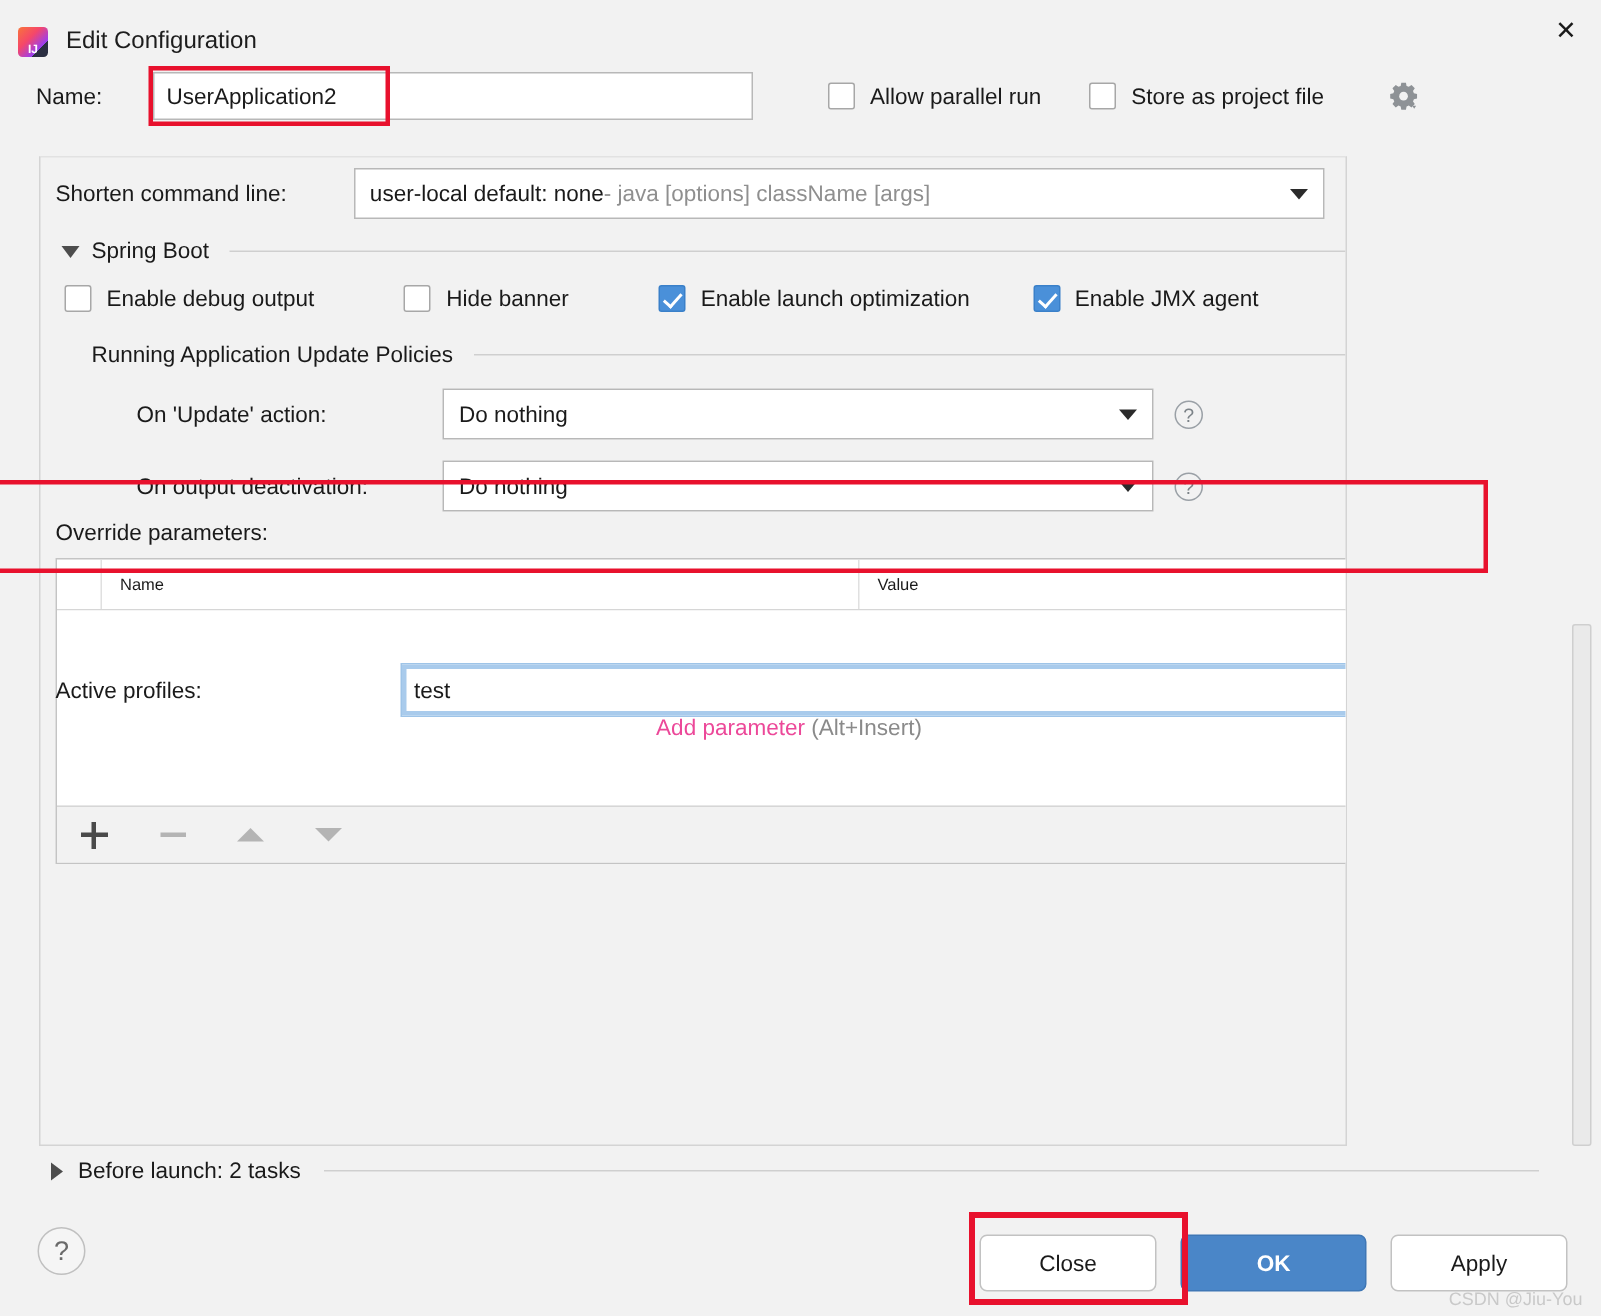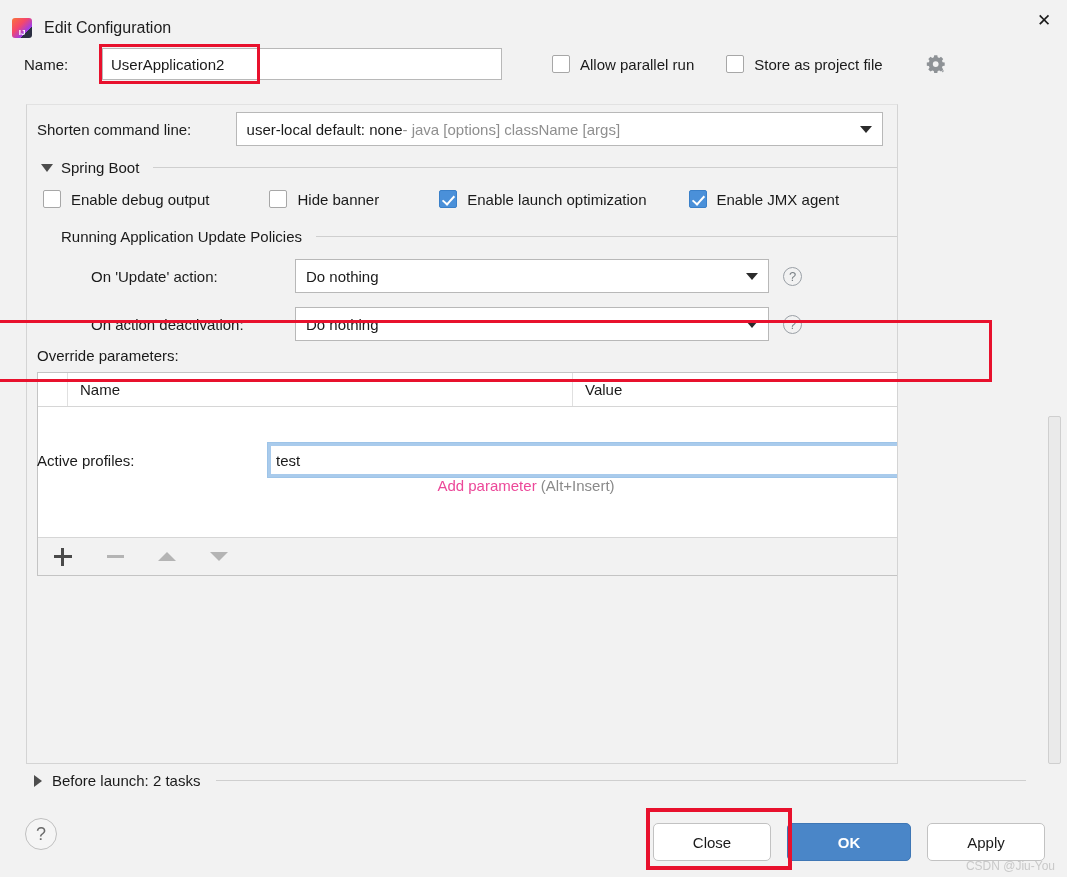--- a/index.html
+++ b/index.html
@@ -251,21 +251,21 @@
     display: flex;
     height: 34px;
     border-bottom: 1px solid #d6d6d6;
     align-items: center;
   }
   .th-gutter { width: 30px; height: 100%; border-right: 1px solid #e0e0e0; }
   .th {
     height: 100%;
     display: flex; align-items: center;
     padding-left: 12px;
-    font-size: 15px;
+    font-size: 11px;
   }
   .th-name { width: 505px; border-right: 1px solid #e0e0e0; }
   .th-value { flex: 1; }
   .tbody {
     height: 130px;
     display: flex; flex-direction: column;
     align-items: center; justify-content: center;
     gap: 10px;
     background: #ffffff;
   }
@@ -460,21 +460,21 @@
   <div class="policy-row">
     <div class="policy-label">On 'Update' action:</div>
     <div class="combo" style="width:474px;">
       <span class="combo-text">Do nothing</span>
       <span class="caret"></span>
     </div>
     <div class="help-circle">?</div>
   </div>
 
   <div class="policy-row">
-    <div class="policy-label">On action deactivation:</div>
+    <div class="policy-label">On output deactivation:</div>
     <div class="combo" style="width:474px;">
       <span class="combo-text">Do nothing</span>
       <span class="caret"></span>
     </div>
     <div class="help-circle">?</div>
   </div>
 
   <div class="profiles-wrap">
     <div class="profiles-label">Active profiles:</div>
     <input class="profiles-input" value="test" style="">

